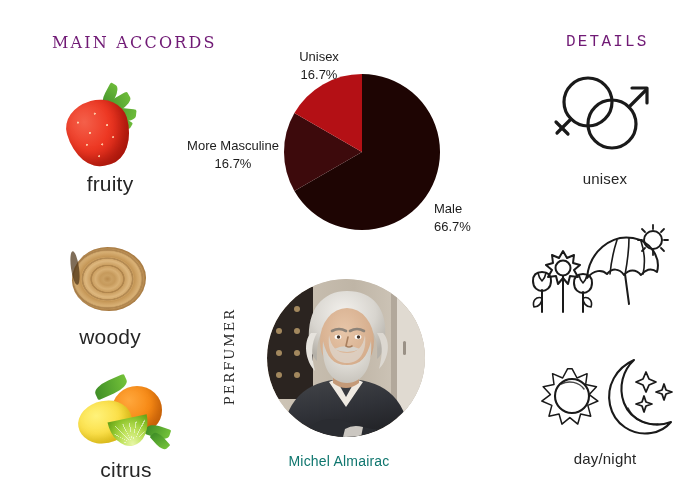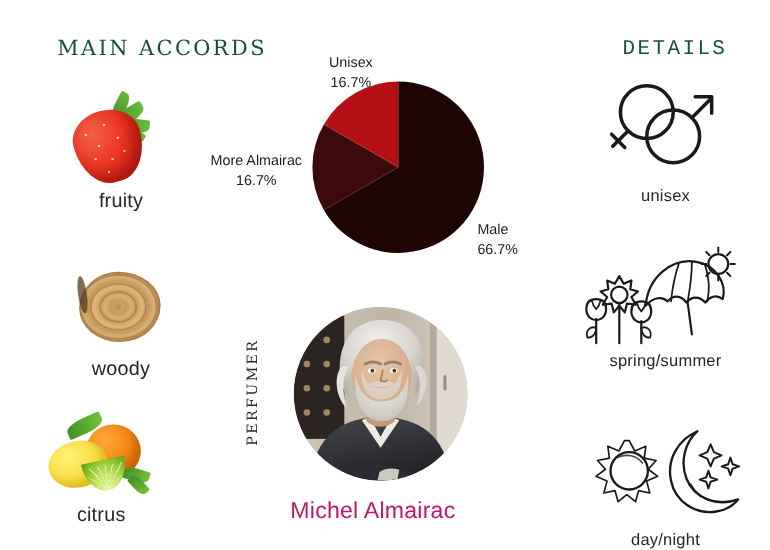--- a/index.html
+++ b/index.html
@@ -17,51 +17,51 @@
   .page {
     position: relative;
     width: 700px;
     height: 500px;
   }
 
   
   .section-heading {
     position: absolute;
     font-family: "DejaVu Serif", "Liberation Serif", serif;
-    font-size: 19px;
+    font-size: 16px;
     letter-spacing: 2.2px;
-    color: #14532d;
+    color: #701a75;
     font-weight: 400;
     white-space: nowrap;
   }
   #heading-main-accords { left: 52px; top: 33px; }
   #heading-details { left: 566px; top: 33px; font-family: Liberation Mono, monospace; }
 
   
   .accord-item {
     position: absolute;
     width: 160px;
     text-align: center;
   }
   .accord-art {
     height: 86px;
     position: relative;
     margin: 0 auto;
     width: 120px;
   }
   .accord-label {
     font-family: "Liberation Sans", sans-serif;
-    font-size: 18px;
+    font-size: 21px;
     color: #262626;
     margin-top: 4px;
     letter-spacing: 0.2px;
   }
   #accord-0 { left: 30px; top: 82px; }
   #accord-1 { left: 30px; top: 235px; }
-  #accord-2 { left: 12px; top: 368px; }
+  #accord-2 { left: 46px; top: 368px; }
 
   
   .berry-body {
     position: absolute;
     left: 18px; top: 18px;
     width: 62px; height: 66px;
     background: radial-gradient(ellipse at 32% 28%, #f4604a 0%, #ed3823 42%, #cf1f12 80%, #a81508 100%);
     border-radius: 50% 50% 46% 46% / 38% 40% 62% 62%;
     transform: rotate(-16deg);
     box-shadow: inset -6px -8px 12px rgba(120,10,4,0.45);
@@ -216,22 +216,22 @@
     width: 158px; height: 158px;
     border-radius: 50%;
     overflow: hidden;
     background: #c9c0b4;
   }
   #perfumer-name {
     position: absolute;
     left: 0; top: 178px;
     width: 268px;
     text-align: center;
-    font-size: 21px;
-    color: #be185d;
+    font-size: 14px;
+    color: #0f766e;
     letter-spacing: 0.2px;
   }
 
   
   .detail-item {
     position: absolute;
     width: 170px;
     text-align: center;
   }
   .detail-art {
@@ -239,21 +239,21 @@
     position: relative;
   }
   .detail-label {
     font-size: 15px;
     color: #262626;
     margin-top: 2px;
     letter-spacing: 0.2px;
   }
   #detail-0 { left: 520px; top: 72px; }
   #detail-1 { left: 520px; top: 222px; }
-  #detail-2 { left: 520px; top: 384px; }
+  #detail-2 { left: 520px; top: 352px; }
   .detail-art svg { display: block; margin: 0 auto; }
 </style>
 </head>
 <body>
 
 <div class="page">
 
   <div class="section-heading" id="heading-main-accords">MAIN  ACCORDS</div>
 
   <div class="section-heading" id="heading-details">DETAILS</div>
@@ -298,21 +298,21 @@
 
       <path d="M80,80 L12.4,41.1 A78,78 0 0,1 80,2 Z" fill="#B41015"></path>
     </svg>
 
     <div class="pie-label" id="pie-label-unisex">
       <span>Unisex</span>
       <span class="pct">16.7%</span>
     </div>
 
     <div class="pie-label" id="pie-label-more-masculine">
-      <span>More Almairac</span>
+      <span>More Masculine</span>
       <span class="pct">16.7%</span>
     </div>
 
     <div class="pie-label" id="pie-label-male">
       <span>Male</span>
       <span class="pct">66.7%</span>
     </div>
   </div>
 
   <div id="perfumer-block">
@@ -467,21 +467,20 @@
         </g>
 
         <g transform="translate(58,64)">
           <path d="M-9,-3 C-9,-10 -5,-12 0,-12 C5,-12 9,-10 9,-3 C9,4 4,7 0,7 C-4,7 -9,4 -9,-3 Z"></path>
           <path d="M-4,-11 C-3,-6 -1,-4 0,-3 C1,-4 3,-6 4,-11" stroke-width="1.6"></path>
           <line x1="0" y1="6" x2="0" y2="26"></line>
           <path d="M0,12 C6,10 10,15 8,21 C3,21 0,17 0,12 Z" stroke-width="1.6"></path>
         </g>
       </svg>
     </div>
-    <div class="detail-label">spring/summer</div>
   </div>
 
   <div class="detail-item" id="detail-2">
     <div class="detail-art">
       <svg width="150" height="92" viewBox="0 0 150 92" fill="none" stroke="#1A1A1A" stroke-width="2.1" stroke-linecap="round" stroke-linejoin="round">
 
         <g transform="translate(42,44)">
           <path d="M0,-38 L7,-25 L21,-31 L19,-16 L34,-13 L24,-2 L36,7 L22,13 L26,28
                    L12,25 L8,39 L-3,30 L-14,39 L-18,25 L-32,28 L-28,13 L-42,7 L-30,-2
                    L-40,-13 L-25,-16 L-27,-31 L-13,-25 L-6,-38 Z" transform="scale(0.72)"></path>

